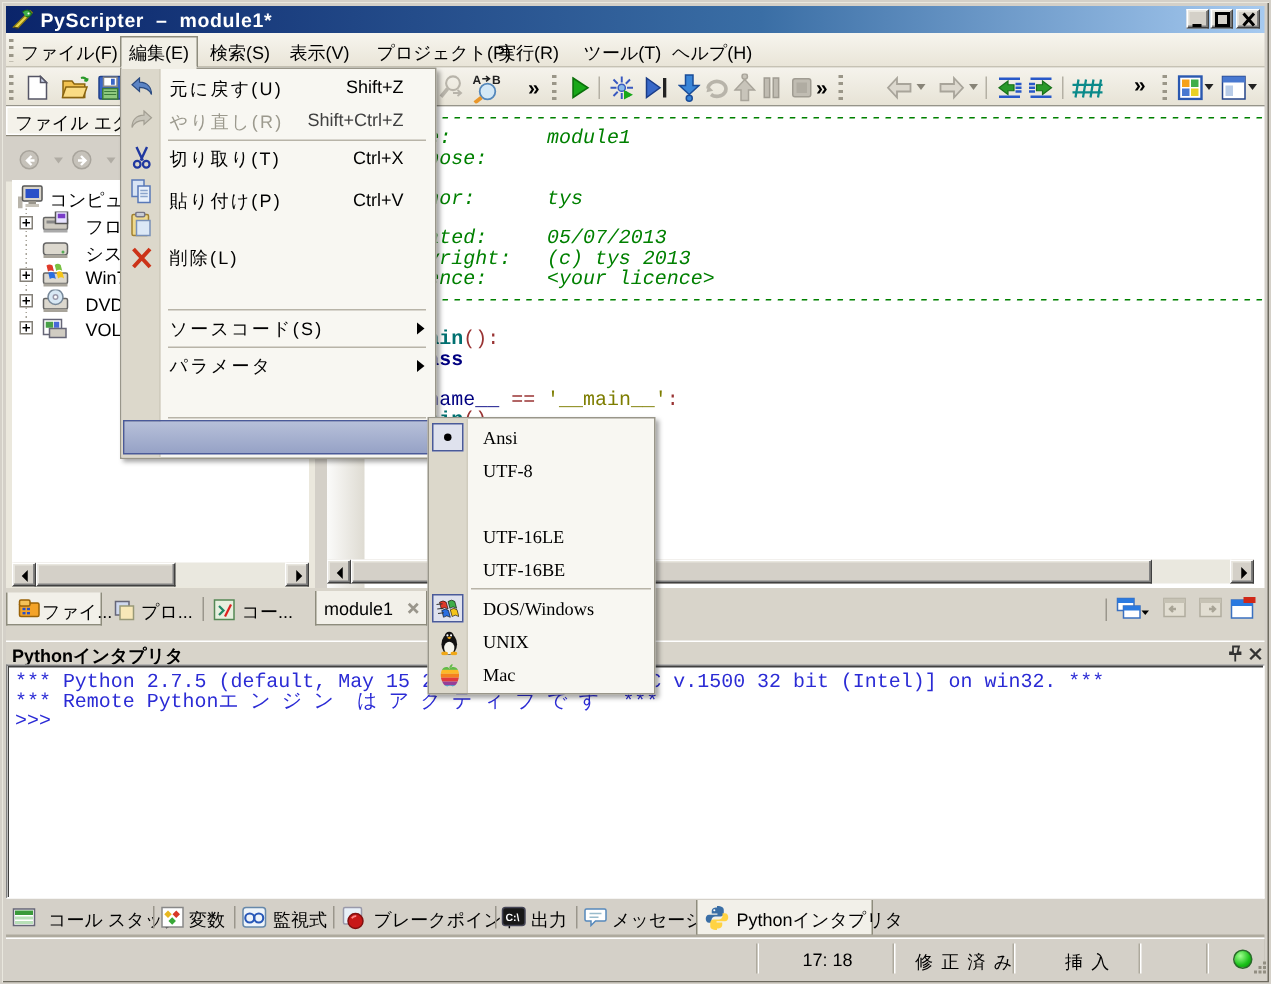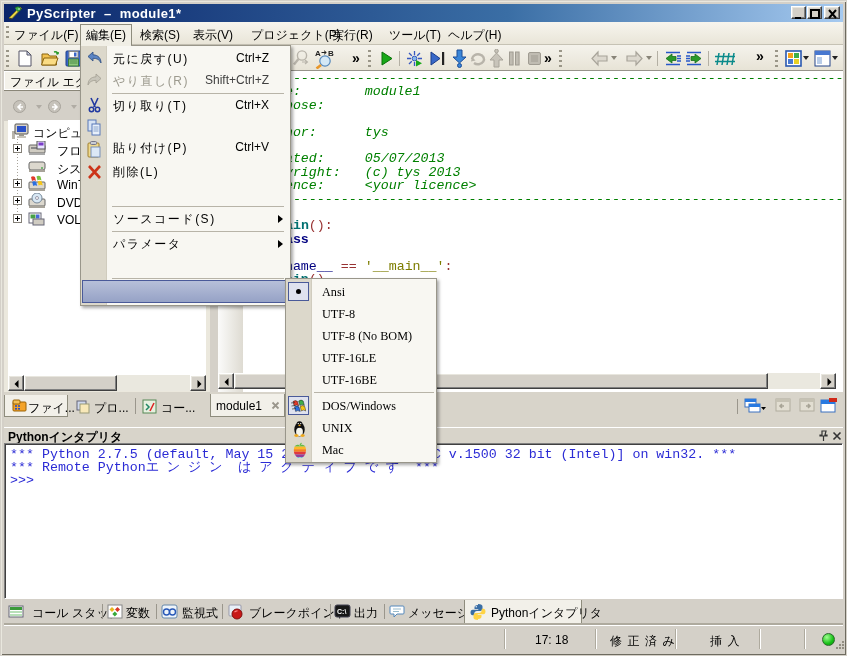--- a/index.html
+++ b/index.html
@@ -465,32 +465,32 @@
       <rect x="3.5" y="0.5" width="6" height="3" rx="1" fill="#c8ccd4" stroke="#778"></rect>
       <rect x="4" y="6" width="9" height="10" fill="#dce8f6" stroke="#7890b8"></rect>
     </svg>
 
   <svg class="abs" style="left:5px;top:118px" width="17" height="16" viewBox="0 0 17 16">
       <path d="M3 2 L14 14 M14 2 L3 14" stroke="#cc3318" stroke-width="2.6"></path>
     </svg>
 
   <div class="mi" style="top:2px">
       <span class="mit">元に戻す(U)</span>
-      <span class="mis">Ctrl+Z</span>
+      <span class="mis">Shift+Z</span>
     </div>
   <div class="mi" style="top:24px;color:#9c9a8e">
       <span class="mit">やり直し(R)</span>
       <span class="mis" style="color:#404040">Shift+Ctrl+Z</span>
     </div>
   <div class="msep" style="top:47px"></div>
   <div class="mi" style="top:49px">
       <span class="mit">切り取り(T)</span>
       <span class="mis">Ctrl+X</span>
     </div>
-  <div class="mi" style="top:91px">
+  <div class="mi" style="top:77px">
       <span class="mit">貼り付け(P)</span>
       <span class="mis">Ctrl+V</span>
     </div>
   <div class="mi" style="top:115px">
       <span class="mit">削除(L)</span>
     </div>
   <div class="msep" style="top:160px"></div>
   <div class="mi" style="top:162px">
       <span class="mit">ソースコード(S)</span>
       <span class="miarrow"></span>
@@ -513,21 +513,20 @@
 
 <div class="abs" style="left:81px;top:44px;width:50px;height:2px;background:#F1EFE6"></div>
 
 <div class="abs" id="submenu" style="left:285px;top:278px;width:152px;height:185px;background:#F8F7F2;border:1px solid #99968a;box-shadow:2px 2px 3px rgba(0,0,0,0.35)">
   <div class="abs" style="left:0;top:0;width:26px;height:183px;background:#DCD8CB;border-right:1px solid #D0CCBE"></div>
 
   <div class="abs" style="left:2px;top:3px;width:21px;height:19px;background:#dfe2ee;border:1px solid #4a5a99"></div>
   <div class="abs" style="left:10px;top:10px;width:5px;height:5px;border-radius:50%;background:#000"></div>
   <div class="smi" style="top:2px">Ansi</div>
   <div class="smi" style="top:24px">UTF-8</div>
-  <div class="smi" style="top:46px">UTF-8 (No BOM)</div>
   <div class="smi" style="top:68px">UTF-16LE</div>
   <div class="smi" style="top:90px">UTF-16BE</div>
   <div class="msep" style="top:113px;left:28px;width:120px"></div>
 
   <div class="abs" style="left:2px;top:117px;width:21px;height:19px;background:#dfe2ee;border:1px solid #4a5a99"></div>
   <svg class="abs" style="left:4px;top:119px" width="16" height="15" viewBox="0 0 16 15">
       <g stroke="#000" stroke-width="0.4">
         <path d="M3 3.5 q2.5 -1.8 4.5 0 l1.2 4.5 q-2.5 -1.8 -4.5 0 z" fill="#e03a2a"></path>
         <path d="M8.7 3 q2.5 -1.8 4.5 0 l1.2 4.5 q-2.5 -1.8 -4.5 0 z" fill="#3fae49"></path>
         <path d="M4.5 9 q2.5 -1.8 4.5 0 l1.2 4.5 q-2.5 -1.8 -4.5 0 z" fill="#2a6ee0"></path>

